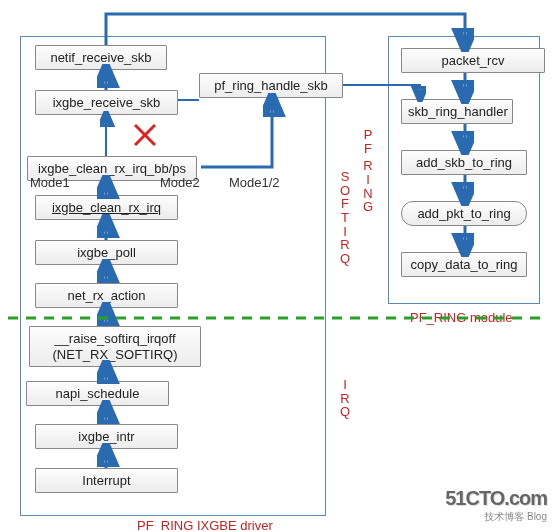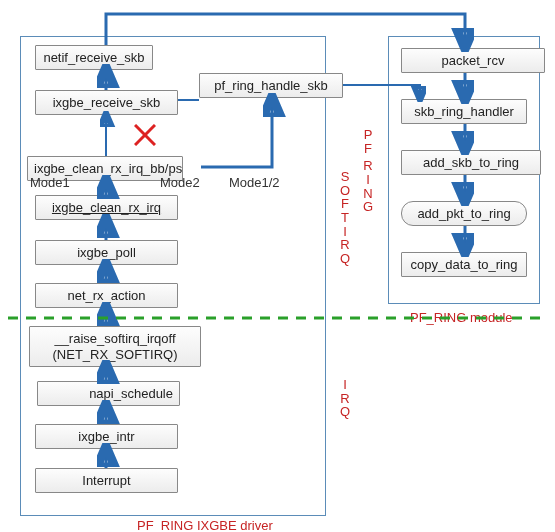--- a/index.html
+++ b/index.html
@@ -76,37 +76,37 @@
   }
   .logo .big { font-size:20px; font-weight:bold; color:#666; text-shadow:1px 1px 0 #ddd; letter-spacing:-1px;}
   .logo .sub { font-size:10px; color:#888; }
 </style>
 </head>
 <body>
 
 <div class="module-box" style="left:20px; top:36px; width:306px; height:480px;"></div>
 <div class="module-box" style="left:388px; top:36px; width:152px; height:268px;"></div>
 
-<div class="node" style="left:35px; top:45px; width:118px;">netif_receive_skb</div>
+<div class="node" style="left:35px; top:45px; width:132px;">netif_receive_skb</div>
 <div class="node" style="left:35px; top:90px; width:143px;">ixgbe_receive_skb</div>
-<div class="node" style="left:27px; top:156px; width:156px;">ixgbe_clean_rx_irq_bb/ps</div>
+<div class="node" style="left:27px; top:156px; width:170px;">ixgbe_clean_rx_irq_bb/ps</div>
 <div class="node" style="left:35px; top:195px; width:143px;text-decoration:underline;">ixgbe_clean_rx_irq</div>
 <div class="node" style="left:35px; top:240px; width:143px;">ixgbe_poll</div>
 <div class="node" style="left:35px; top:283px; width:143px;">net_rx_action</div>
 <div class="node" style="left:29px; top:326px; width:172px; white-space:pre-line; line-height:1.2;">__raise_softirq_irqoff
 (NET_RX_SOFTIRQ)</div>
-<div class="node" style="left:37px; top:381px; width:143px;text-align:right;">napi_schedule</div>
+<div class="node" style="left:26px; top:381px; width:143px;">napi_schedule</div>
 <div class="node" style="left:35px; top:424px; width:143px;">ixgbe_intr</div>
 <div class="node" style="left:35px; top:468px; width:143px;">Interrupt</div>
 
 <div class="node" style="left:199px; top:73px; width:144px;">pf_ring_handle_skb</div>
 
 <div class="node" style="left:401px; top:48px; width:144px;">packet_rcv</div>
-<div class="node" style="left:401px; top:99px; width:126px;">skb_ring_handler</div>
-<div class="node" style="left:401px; top:150px; width:140px;">add_skb_to_ring</div>
+<div class="node" style="left:401px; top:99px; width:112px;">skb_ring_handler</div>
+<div class="node" style="left:401px; top:150px; width:126px;">add_skb_to_ring</div>
 <div class="node" style="left:401px; top:201px; width:126px;border-radius:12px;">add_pkt_to_ring</div>
 <div class="node" style="left:401px; top:252px; width:126px;">copy_data_to_ring</div>
 
 <span class="label-black" style="position:absolute; left:30px; top:131px;">Mode1</span>
 <span class="label-black" style="position:absolute; left:160px; top:131px;text-align:center;">Mode2</span>
 <span class="label-black" style="position:absolute; left:229px; top:131px;">Mode1/2</span>
 
 <div class="cross" style="left:134px; top:124px;">
   <svg viewBox="0 0 22 22">
     <line x1="1" y1="1" x2="21" y2="21"></line>
@@ -168,13 +168,15 @@
 
   <line x1="465" y1="73" x2="465" y2="98" marker-end="url(#ah)"></line>
   <line x1="465" y1="124" x2="465" y2="149" marker-end="url(#ah)"></line>
   <line x1="465" y1="175" x2="465" y2="200" marker-end="url(#ah)"></line>
   <line x1="465" y1="226" x2="465" y2="251" marker-end="url(#ah)"></line>
 
   <line class="dashgreen" x1="8" y1="318" x2="547" y2="318"></line>
 </svg>
 
 <div class="logo">
+  <div class="big">51CTO.com</div>
+  <div class="sub">技术博客  Blog</div>
 </div>
 
 </body></html>

